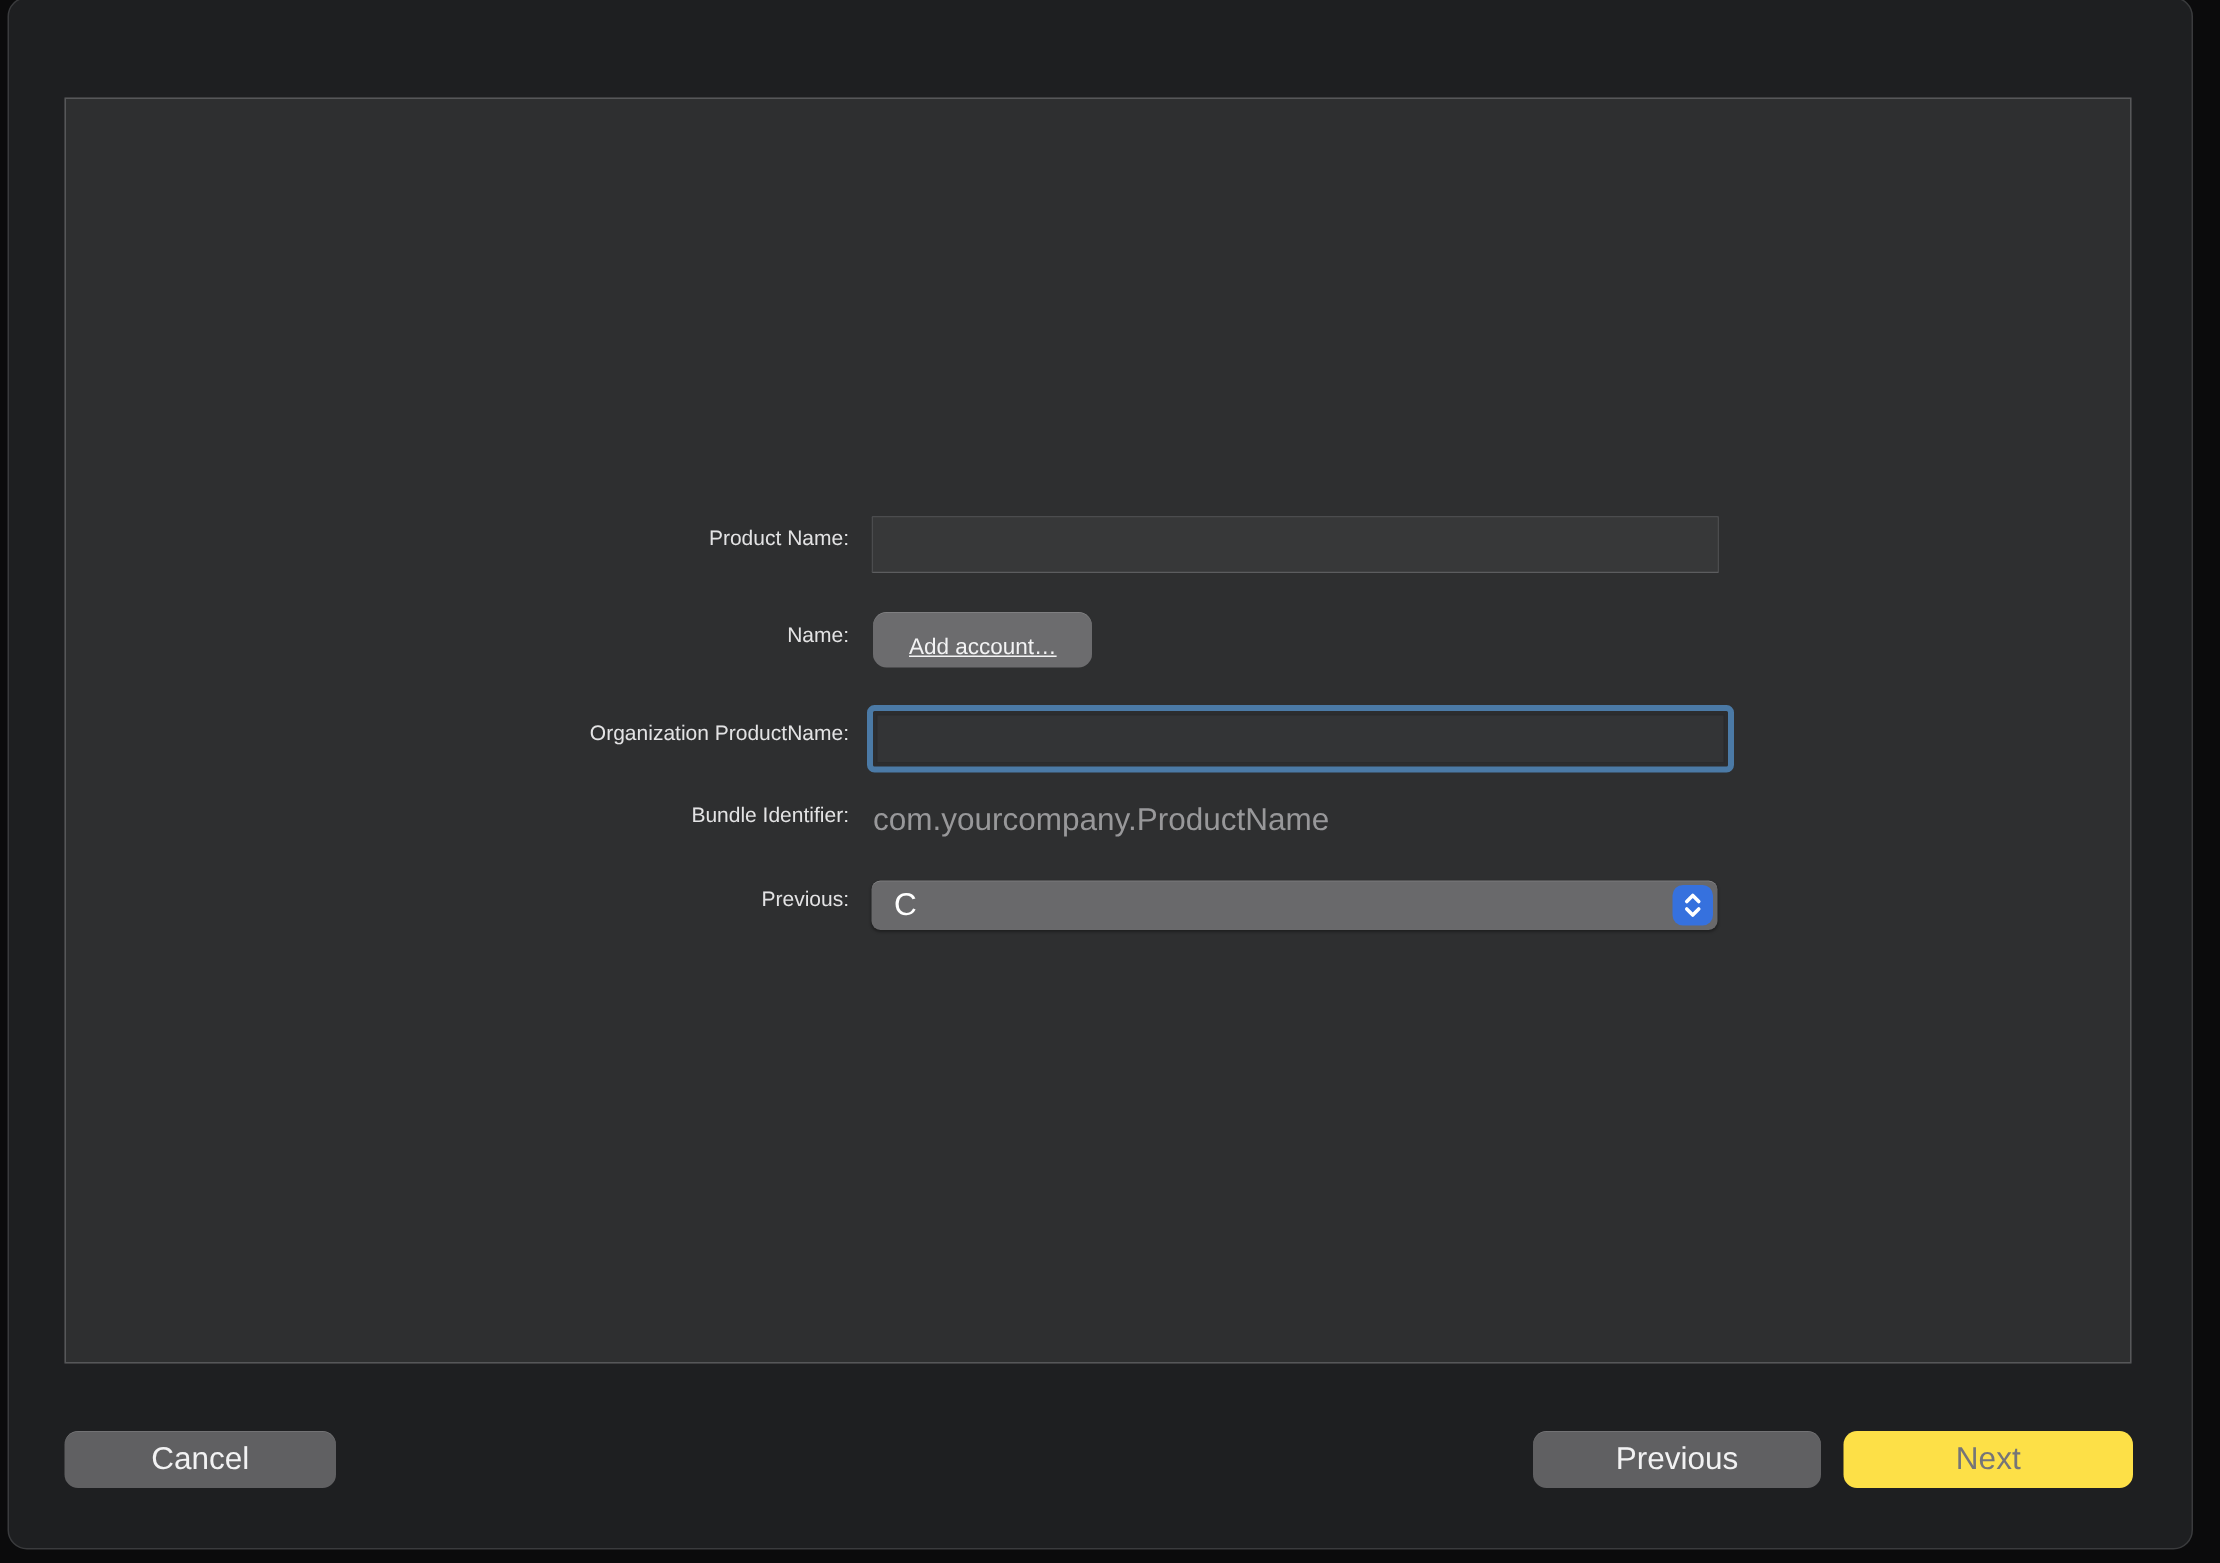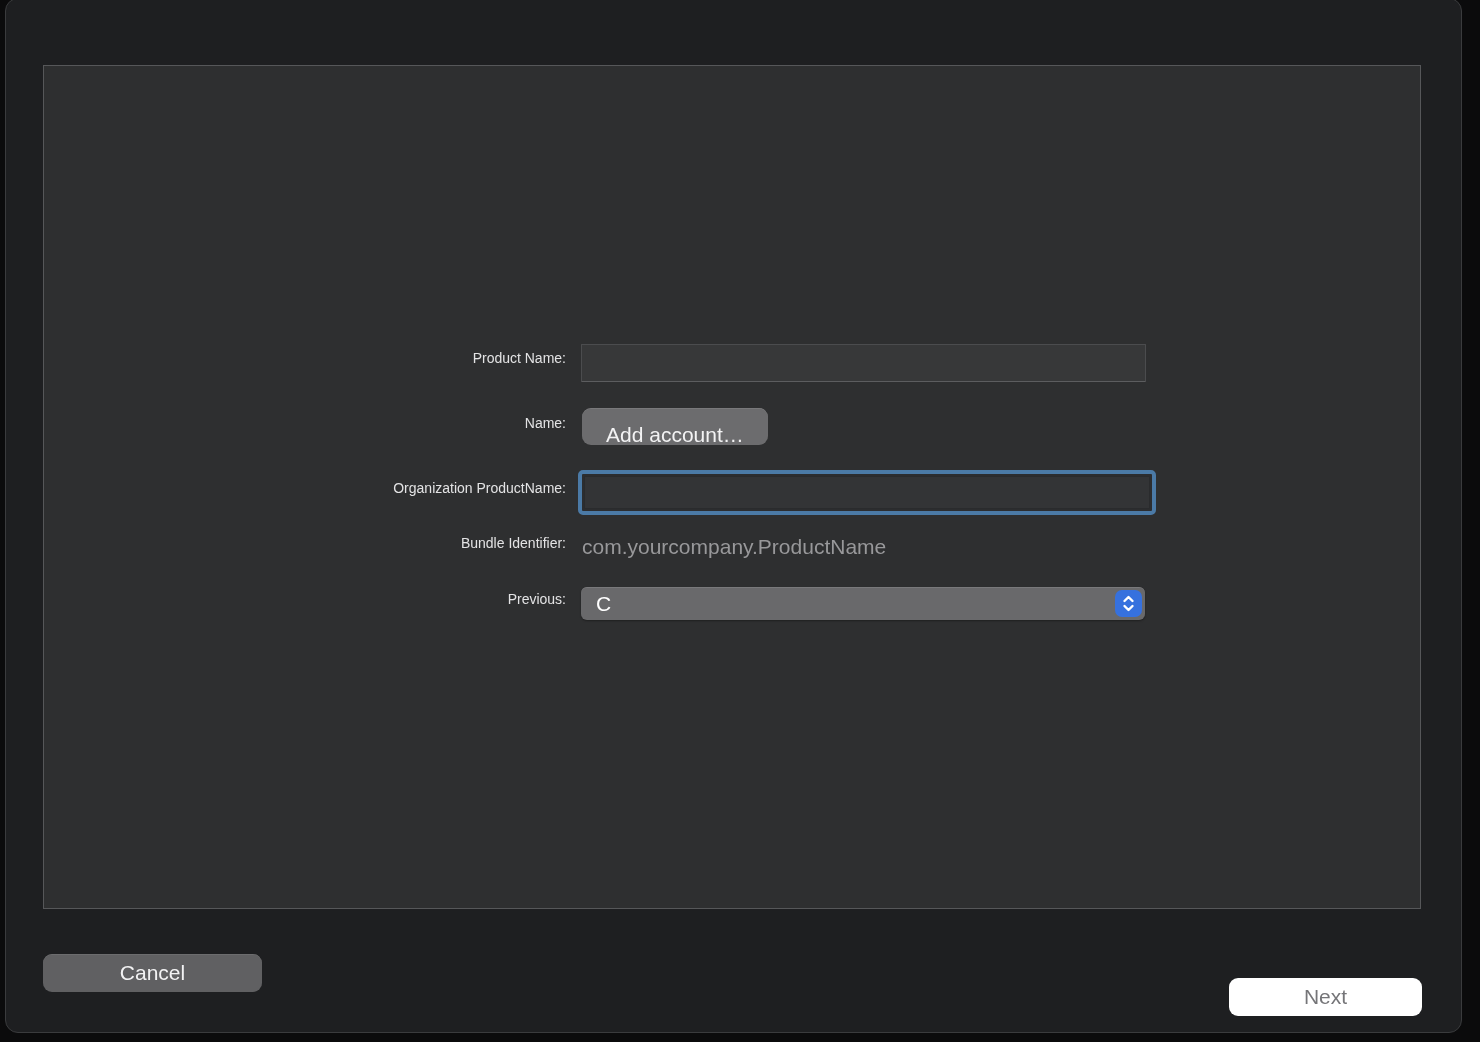--- a/index.html
+++ b/index.html
@@ -85,25 +85,26 @@
   }
 
   .push-button {
     position: absolute;
     left: 576px;
     height: 37px;
     background: #6c6c6e;
     border: none;
     border-radius: 9px;
     color: #f3f3f4;
-    font-size: 21px;
+    font-size: 15px;
     font-family: "Liberation Sans", sans-serif;
     padding: 15px 24px;
     box-shadow: inset 0 0.5px 0 rgba(255,255,255,0.18);
     cursor: default;
+    text-decoration: underline;
   }
 
   .static-value {
     position: absolute;
     left: 576px;
     font-size: 21px;
     color: #98989a;
     white-space: nowrap;
   }
 
@@ -144,25 +145,24 @@
     font-size: 21px;
     font-family: "Liberation Sans", sans-serif;
     cursor: default;
   }
   .btn-enabled {
     background: #606062;
     color: #f2f2f3;
     box-shadow: inset 0 0.5px 0 rgba(255,255,255,0.16);
   }
   .btn-disabled {
-    background: #ffffff;
+    background: #fde047;
     color: #757578;
-    margin-top: 24px;
-  }
-  #cancel-btn   { left: 37px;   width: 219px; }
+  }
+  #cancel-btn   { left: 37px;   width: 181px; }
   #previous-btn { left: 1016px; width: 192px; }
   #next-btn     { left: 1223px; width: 193px; }
 
   
 </style>
 </head>
 <body>
 
 <div class="sheet">
 
@@ -199,16 +199,17 @@
         <svg width="15" height="19" viewBox="0 0 15 19">
           <path d="M3.5 7 L7.5 3 L11.5 7" stroke="#ffffff" stroke-width="2.4" fill="none" stroke-linecap="round" stroke-linejoin="round"></path>
           <path d="M3.5 12 L7.5 16 L11.5 12" stroke="#ffffff" stroke-width="2.4" fill="none" stroke-linecap="round" stroke-linejoin="round"></path>
         </svg>
       </span>
     </div>
   </div>
 
   <button id="cancel-btn" class="footer-button btn-enabled">Cancel</button>
 
+  <button id="previous-btn" class="footer-button btn-enabled">Previous</button>
 
   <button id="next-btn" class="footer-button btn-disabled" disabled="">Next</button>
 
 </div>
 
 </body></html>

